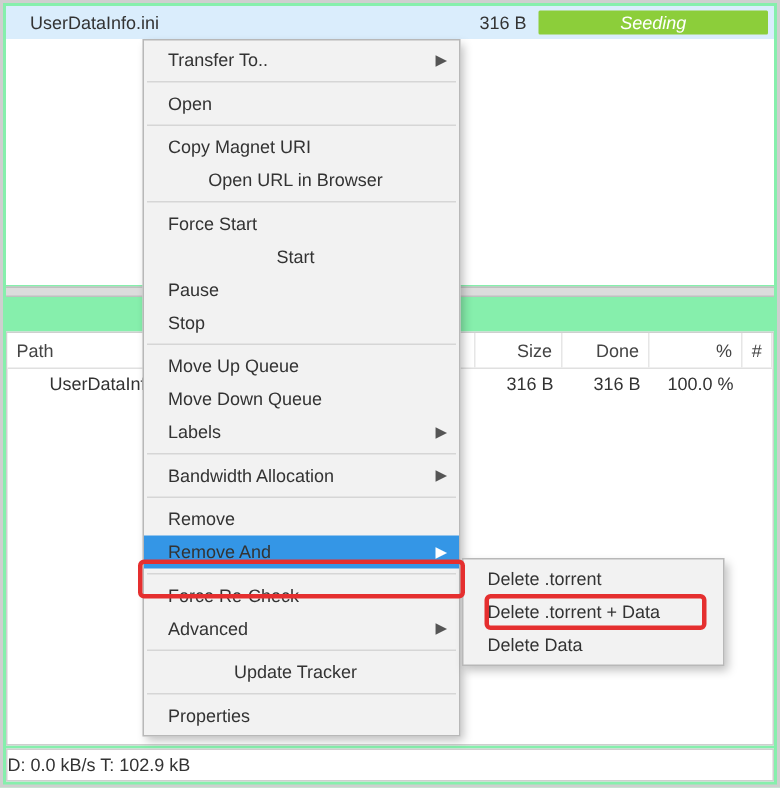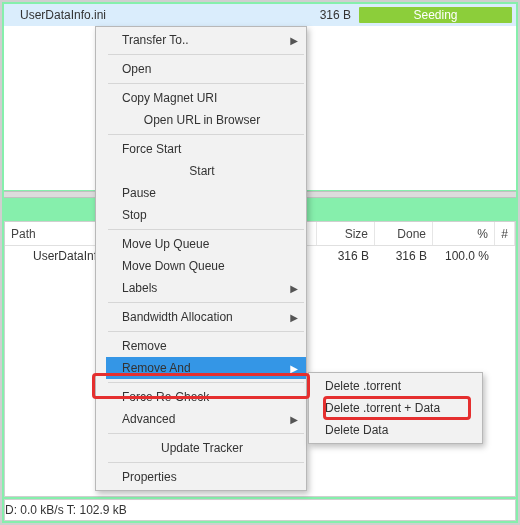--- a/index.html
+++ b/index.html
@@ -4,21 +4,21 @@
 <style>
   * { box-sizing: border-box; margin: 0; padding: 0; font-family: "Segoe UI", Tahoma, sans-serif; font-size: 12px; color: #333; }
   html, body { width: 520px; height: 525px; }
   .stage { position: relative; width: 520px; height: 525px; border: 2px solid #cfcfcf; background: #86efac; overflow: hidden; }
 
   
   .torrent-row { position: absolute; left: 2px; right: 2px; top: 2px; height: 22px; background: #daedfc; display: flex; align-items: center; }
   .torrent-row .cell-name { width: 300px; padding-left: 16px; white-space: nowrap; overflow: hidden; }
   .torrent-row .cell-size { width: 55px; text-align: right; padding-right: 8px; }
   .torrent-row .cell-status { flex: 1; }
-  .status-bar { height: 16px; background: #8cce3a; color: #fff; display: flex; align-items: center; justify-content: center; font-size: 12px; border-radius: 1px; margin-right: 4px; }
+  .status-bar { height: 16px; background: #8cce3a; color: #fff; display: flex; align-items: center; justify-content: center; font-size: 12px; border-radius: 1px; margin-right: 4px; font-style: italic; }
 
   .upper-area { position: absolute; left: 2px; right: 2px; top: 24px; height: 164px; background: #fff; }
   .divider-bar { position: absolute; left: 2px; right: 2px; top: 189px; height: 7px; background: #dcdcdc; border-top: 1px solid #c0c0c0; border-bottom: 1px solid #c0c0c0; }
 
   .tabs { position: absolute; left: 2px; top: 197px; height: 22px; display: flex; align-items: center; gap: 4px; padding-left: 10px; }
   .tab { display: flex; align-items: center; height: 20px; padding: 0 6px; gap: 4px; color: #667; }
   .tab.active { background: #fff; border: 1px solid #c9c9c9; border-bottom: none; }
   .tab svg { width: 14px; height: 14px; }
   .info-icon { width: 14px; height: 14px; border-radius: 7px; background: #cfcfcf; color: #fff; display: inline-flex; align-items: center; justify-content: center; font-weight: bold; font-size: 10px; }
 
@@ -34,21 +34,21 @@
   .trow .td { padding: 0 6px; }
   .td-path { width: 312px; padding-left: 28px !important; white-space: nowrap; overflow: hidden; }
   .td-size { width: 58px; text-align: right; }
   .td-done { width: 58px; text-align: right; }
   .td-pct  { width: 62px; text-align: right; }
 
   .statusbar { position: absolute; left: 2px; right: 2px; bottom: 2px; height: 22px; background: #fff; border: 1px solid #cfcfcf; display: flex; align-items: center; padding-right: 8px; color: #333; }
 
   
   .menu { position: absolute; background: #f2f2f2; border: 1px solid #b8b8b8; box-shadow: 2px 3px 6px rgba(0,0,0,0.25); padding: 2px 0; }
-  .menu.main { left: 93px; top: 24px; width: 212px; padding-left: 10px; }
+  .menu.main { left: 93px; top: 24px; width: 212px; }
   .menu-item { height: 22px; display: flex; align-items: center; padding: 0 24px 0 16px; position: relative; white-space: nowrap; }
   .menu-item.disabled { color: #a0a0a0; justify-content: center; }
   .menu-item.highlight { background: #3496e6; color: #fff; }
   .menu-item .arrow { position: absolute; right: 8px; font-size: 10px; color: inherit; }
   .menu-item:not(.highlight) .arrow { color: #555; }
   .menu-sep { height: 1px; margin: 3px 2px; background: #d6d6d6; }
 
   .menu.sub { left: 306px; top: 370px; width: 175px; }
 
   .callout { position: absolute; border: 3px solid #e52f2f; border-radius: 4px; pointer-events: none; }

